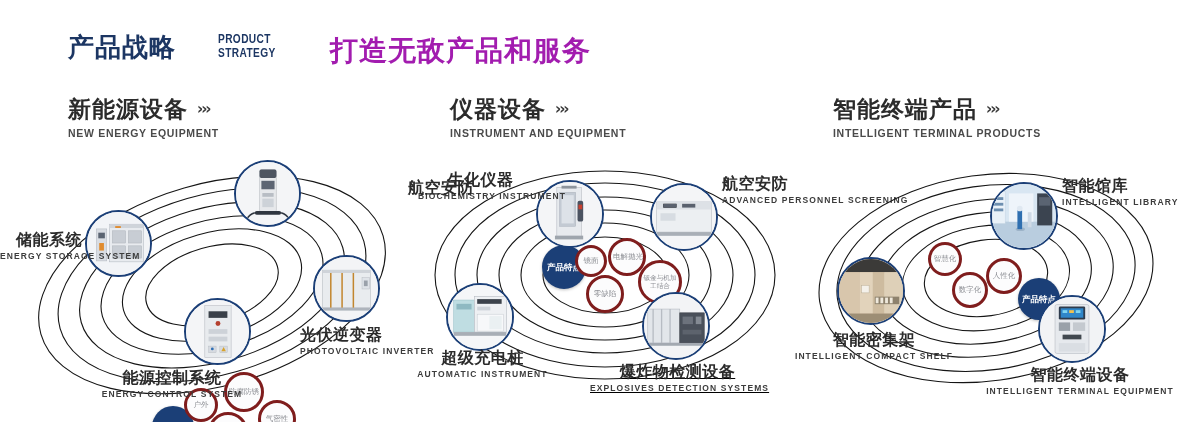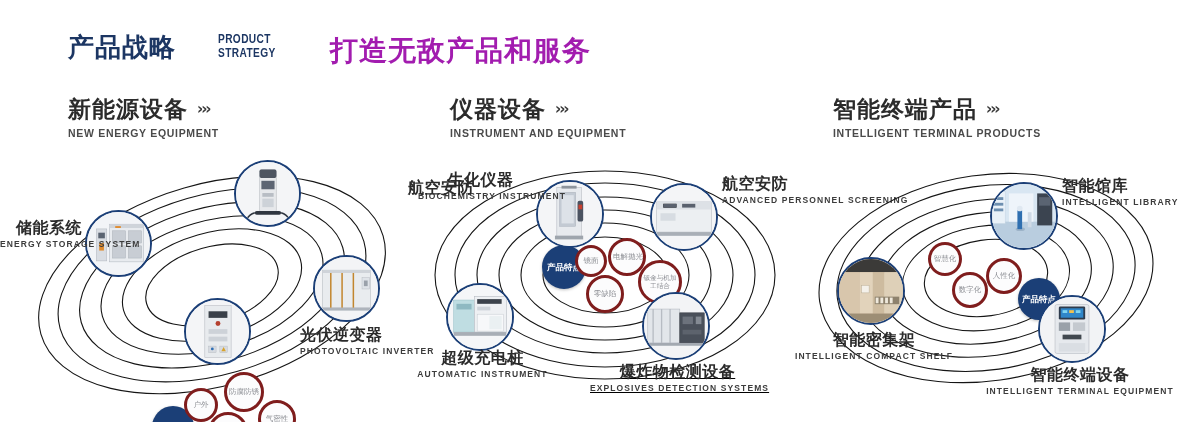--- a/index.html
+++ b/index.html
@@ -160,21 +160,21 @@
         <rect x="13" y="33" width="5" height="8" fill="#e08b2e"></rect>
         <rect x="24" y="13" width="36" height="40" fill="#e8ebef" stroke="#b4b9c1" stroke-width=".6"></rect>
         <rect x="24" y="13" width="36" height="4" fill="#cfd4da"></rect>
         <rect x="27" y="20" width="14" height="13" fill="#c8cdd4" stroke="#aab0b8" stroke-width=".5"></rect>
         <rect x="44" y="20" width="14" height="13" fill="#c8cdd4" stroke="#aab0b8" stroke-width=".5"></rect>
         <rect x="27" y="36" width="14" height="13" fill="#c8cdd4" stroke="#aab0b8" stroke-width=".5"></rect>
         <rect x="44" y="36" width="14" height="13" fill="#c8cdd4" stroke="#aab0b8" stroke-width=".5"></rect>
         <rect x="30" y="15" width="6" height="2" fill="#e08b2e"></rect>
       </svg>
     </div>
-    <div class="nlabel ta-r" style="left:0px;top:68px;width:82px;text-align:right;">
+    <div class="nlabel ta-r" style="left:0px;top:80px;width:82px;text-align:right;">
       <div class="cn">储能系统</div>
       <div class="en">ENERGY STORAGE SYSTEM</div>
     </div>
 
     <div class="node" style="left:234px;top:10px;width:67px;height:67px;">
       <svg class="dev" viewBox="0 0 67 67">
         <rect x="0" y="0" width="67" height="67" fill="#f4f5f7"></rect>
         <rect x="25" y="8" width="18" height="45" rx="2" fill="#e6e8eb" stroke="#b9bdc3" stroke-width=".6"></rect>
         <rect x="25" y="8" width="18" height="9" rx="2" fill="#4e5561"></rect>
         <rect x="27" y="20" width="14" height="9" fill="#5d6573"></rect>
@@ -210,20 +210,24 @@
         <rect x="20" y="6" width="28" height="55" fill="#e8ebee" stroke="#b6bac1" stroke-width=".6"></rect>
         <rect x="24" y="12" width="20" height="7" fill="#3a4049"></rect>
         <circle cx="34" cy="25" r="2.6" fill="#b5402f"></circle>
         <rect x="24" y="31" width="20" height="5" fill="#cdd2d8"></rect>
         <rect x="24" y="39" width="20" height="5" fill="#cdd2d8"></rect>
         <rect x="24" y="49" width="8" height="7" fill="#d6dae0" stroke="#b0b5bc" stroke-width=".4"></rect>
         <rect x="36" y="49" width="8" height="7" fill="#d6dae0" stroke="#b0b5bc" stroke-width=".4"></rect>
         <circle cx="28" cy="52" r="1.5" fill="#2f6fb5"></circle>
         <path d="M40 50 l2.4 4.4 h-4.8 z" fill="#d8a32c"></path>
       </svg>
+    </div>
+    <div class="nlabel ta-c" style="left:72px;top:218px;width:200px;">
+      <div class="cn">能源控制系统</div>
+      <div class="en">ENERGY CONTROL SYSTEM</div>
     </div>
   </div>
 
   <div class="diagram" style="left:400px;width:420px;">
 
     <svg class="orbits" width="420" height="272" viewBox="0 0 420 272">
       <g fill="none" stroke="#151515" stroke-width="1.1">
         <ellipse cx="205" cy="125" rx="62" ry="38"></ellipse>
         <ellipse cx="205" cy="125" rx="84" ry="52"></ellipse>
         <ellipse cx="205" cy="125" rx="106" ry="65"></ellipse>

